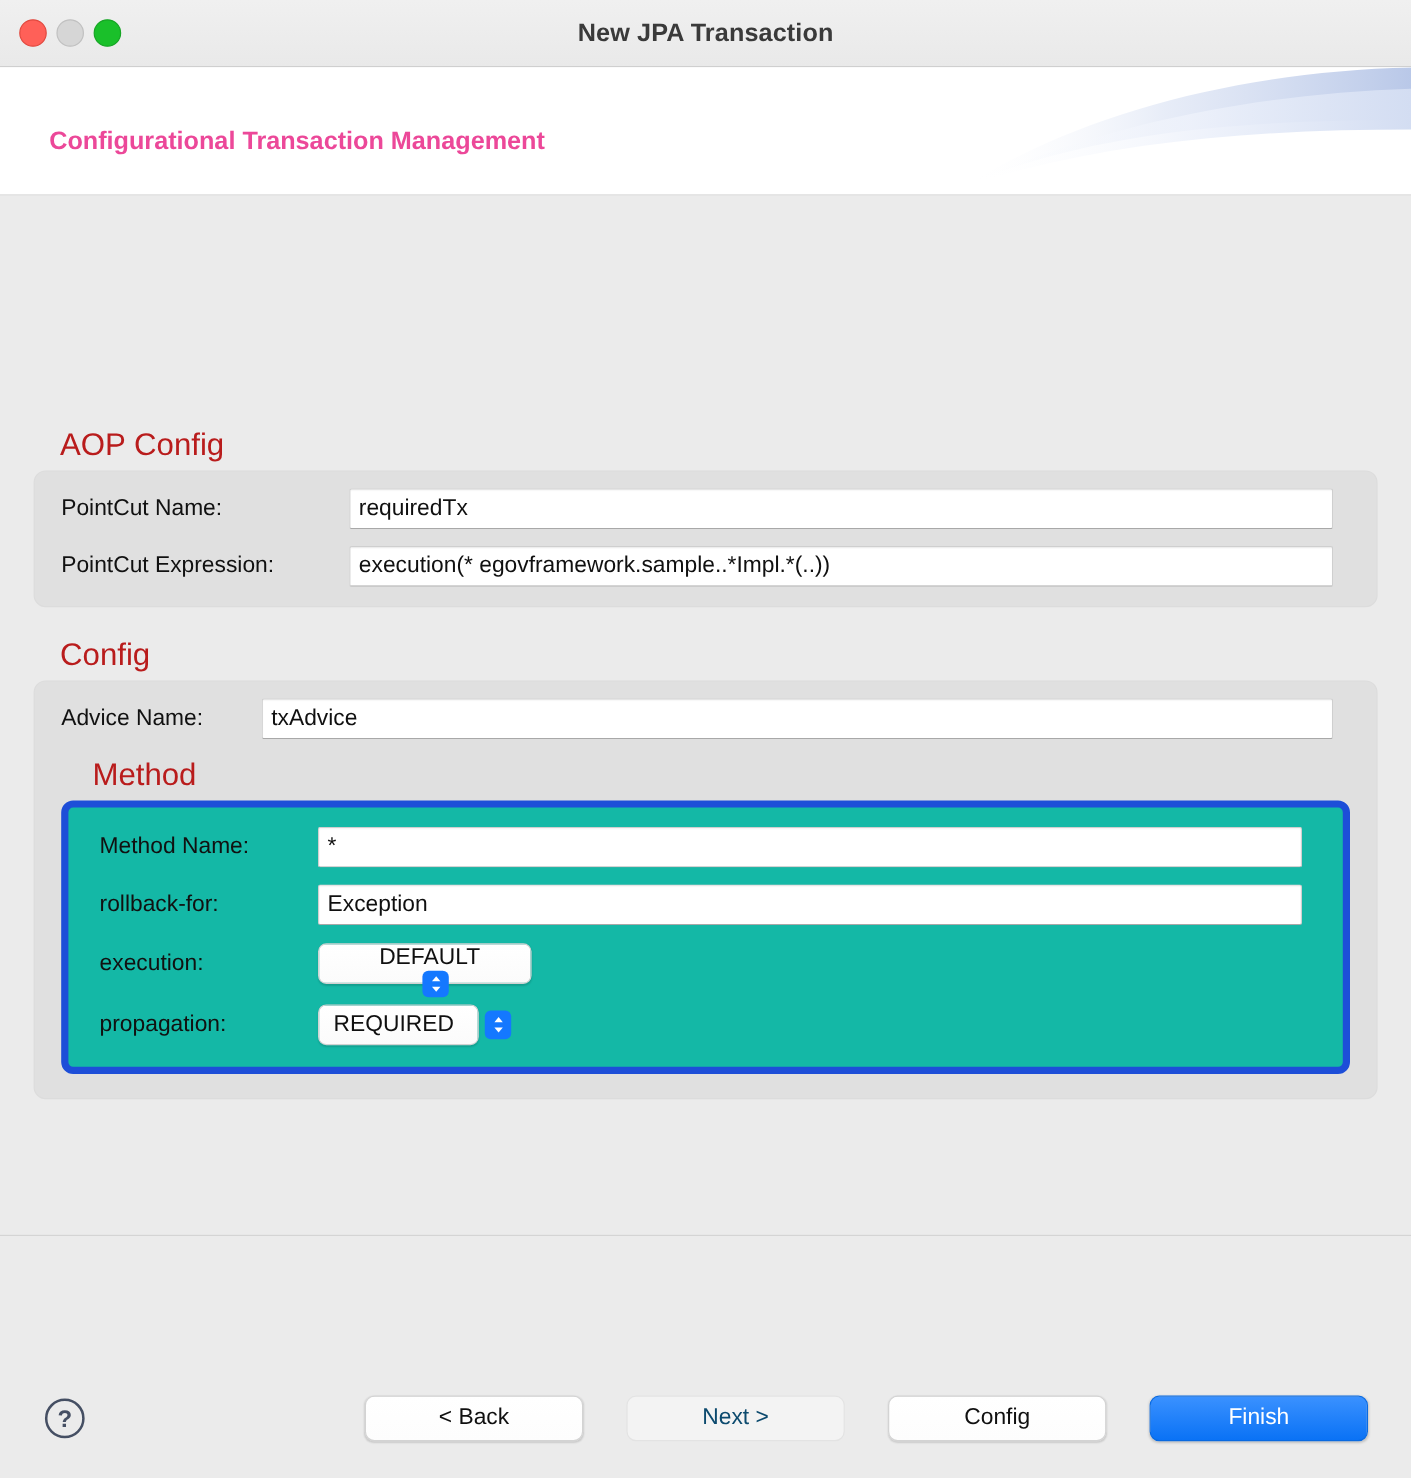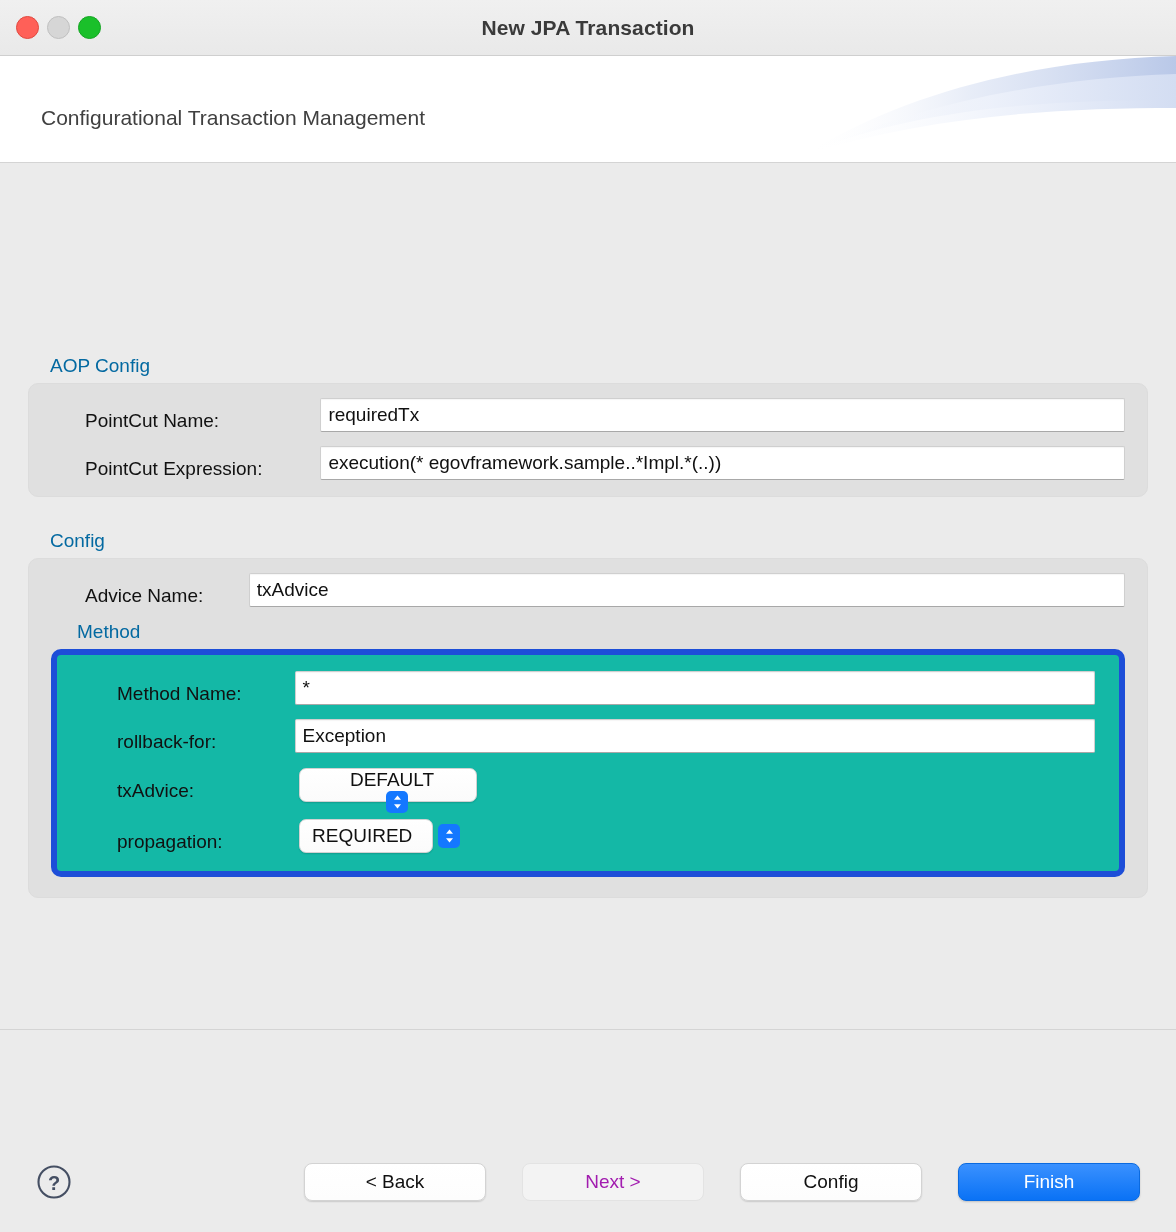--- a/index.html
+++ b/index.html
@@ -64,54 +64,54 @@
   .header-swoosh {
     position: absolute;
     right: 0; top: 0;
     width: 420px; height: 107px;
     pointer-events: none;
   }
   .header-title {
     position: absolute;
     left: 41px; top: 50px;
     font-size: 21px;
-    color: #404040;
+    color: #ec4899;
+    font-weight: bold;
   }
 
   
   .content {
     flex: 1 1 auto;
     position: relative;
     background: #ebebeb;
     padding: 0;
   }
 
   .group-label {
-    font-size: 19px;
-    color: #0369a1;
+    font-size: 26px;
+    color: #b91c1c;
     margin: 0 0 6px 0;
     padding-left: 22px;
   }
   .group-box {
     background: #e0e0e0;
     border-radius: 10px;
     border: 1px solid #dcdcdc;
   }
   .group-box.inner {
     background: #14b8a6;
     border: 6px solid #1d4ed8;
   }
 
   .aop-wrap { position: absolute; left: 28px; top: 192px; width: 1120px; }
   .advice-wrap { position: absolute; left: 28px; top: 367px; width: 1120px; }
 
   .row {
     display: flex;
-    align-items: flex-end;
-    margin-left: 34px;
+    align-items: center;
   }
   .row-label {
     font-size: 19px;
     color: #111111;
     white-space: nowrap;
   }
 
   
   .tf {
     background: #ffffff;
@@ -191,21 +191,21 @@
     align-items: center;
     justify-content: center;
     border: 1px solid #d3d3d3;
     background: linear-gradient(to bottom, #ffffff 0%, #fdfdfd 100%);
     color: #101010;
     box-shadow: 0 1px 1.5px rgba(0,0,0,0.14);
   }
   .btn.disabled {
     background: #f3f3f3;
     border-color: #e3e3e3;
-    color: #a21caf;
+    color: #0c4a6e;
     box-shadow: none;
   }
   .btn.primary {
     background: linear-gradient(to bottom, #3a91ff 0%, #0a72f5 100%);
     border: 1px solid #0a6ae0;
     color: #ffffff;
     box-shadow: 0 1px 2px rgba(0,0,0,0.18);
   }
 </style>
 </head>
@@ -278,21 +278,21 @@
               <div class="row-label" style="width:182px;">Method Name:</div>
               <div class="tf" style="width:820px;">*</div>
             </div>
 
             <div class="row" style="margin-bottom:15px;">
               <div class="row-label" style="width:182px;">rollback-for:</div>
               <div class="tf" style="width:820px;">Exception</div>
             </div>
 
             <div class="row" style="margin-bottom:17px;">
-              <div class="row-label" style="width:182px;">txAdvice:</div>
+              <div class="row-label" style="width:182px;">execution:</div>
               <div class="popup" style="width:178px;flex-direction:column;">
                 <span class="pv">DEFAULT</span>
                 <span class="chev-badge">
                   <svg width="13" height="16" viewBox="0 0 13 16" aria-hidden="true">
                     <path d="M6.5 1.6 L10 5.8 L3 5.8 Z" fill="#ffffff"></path>
                     <path d="M6.5 14.4 L10 10.2 L3 10.2 Z" fill="#ffffff"></path>
                   </svg>
                 </span>
               </div>
             </div>

